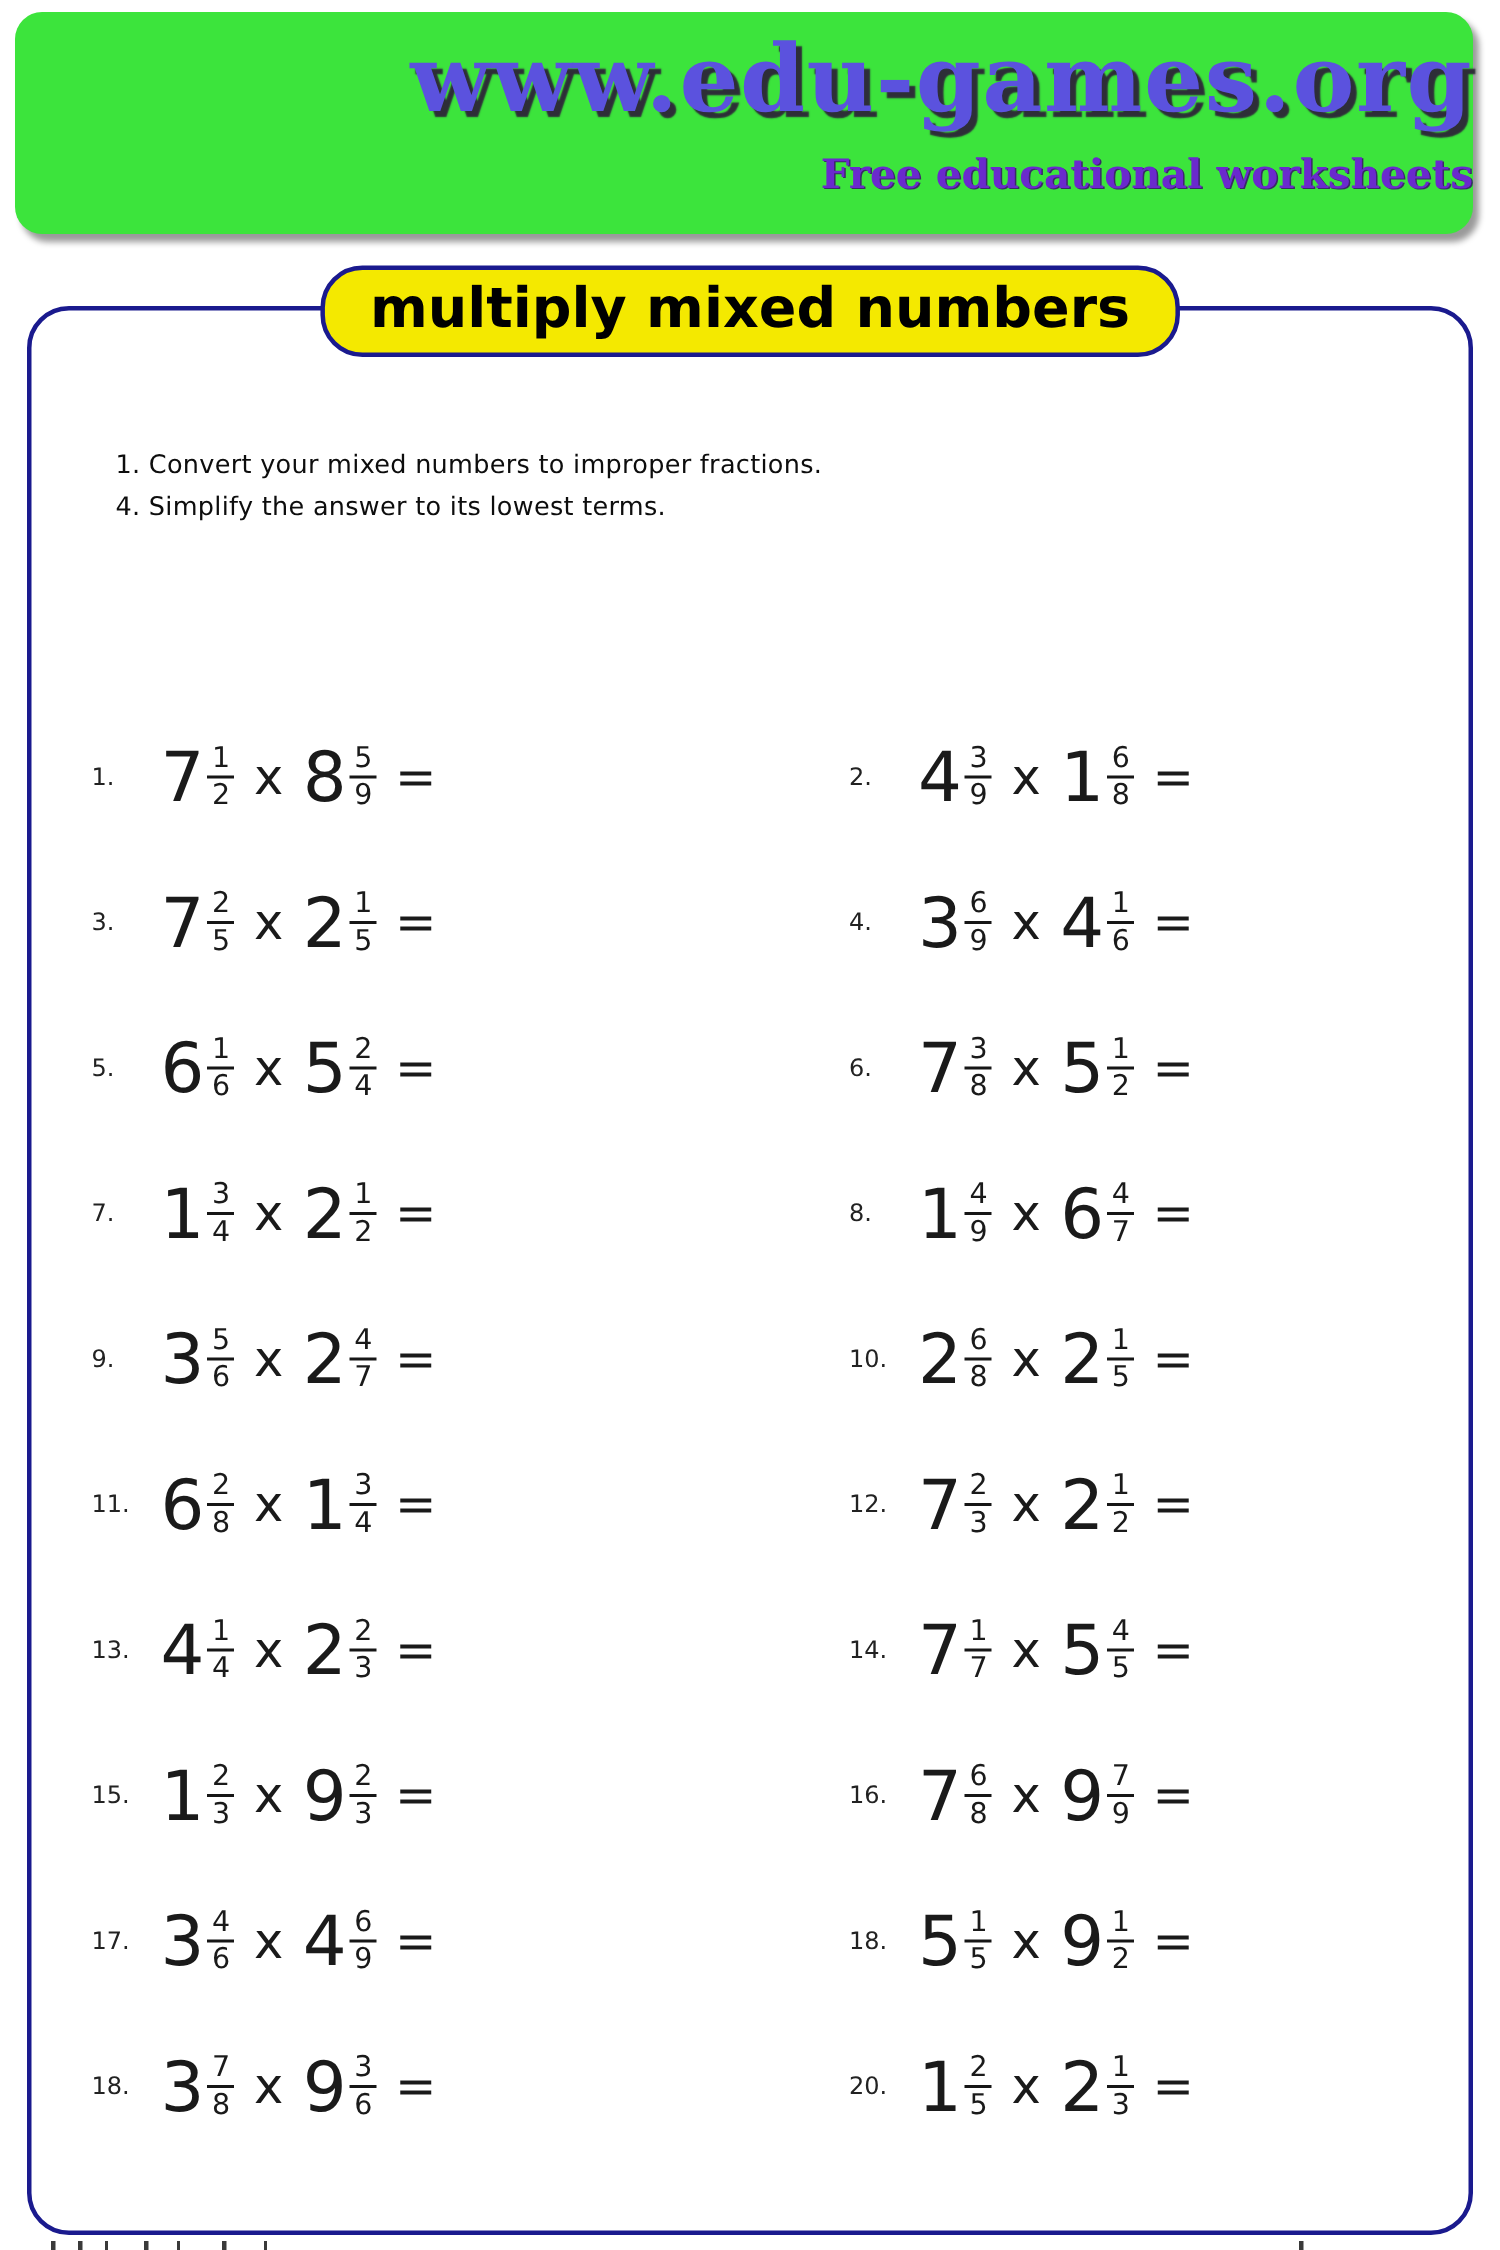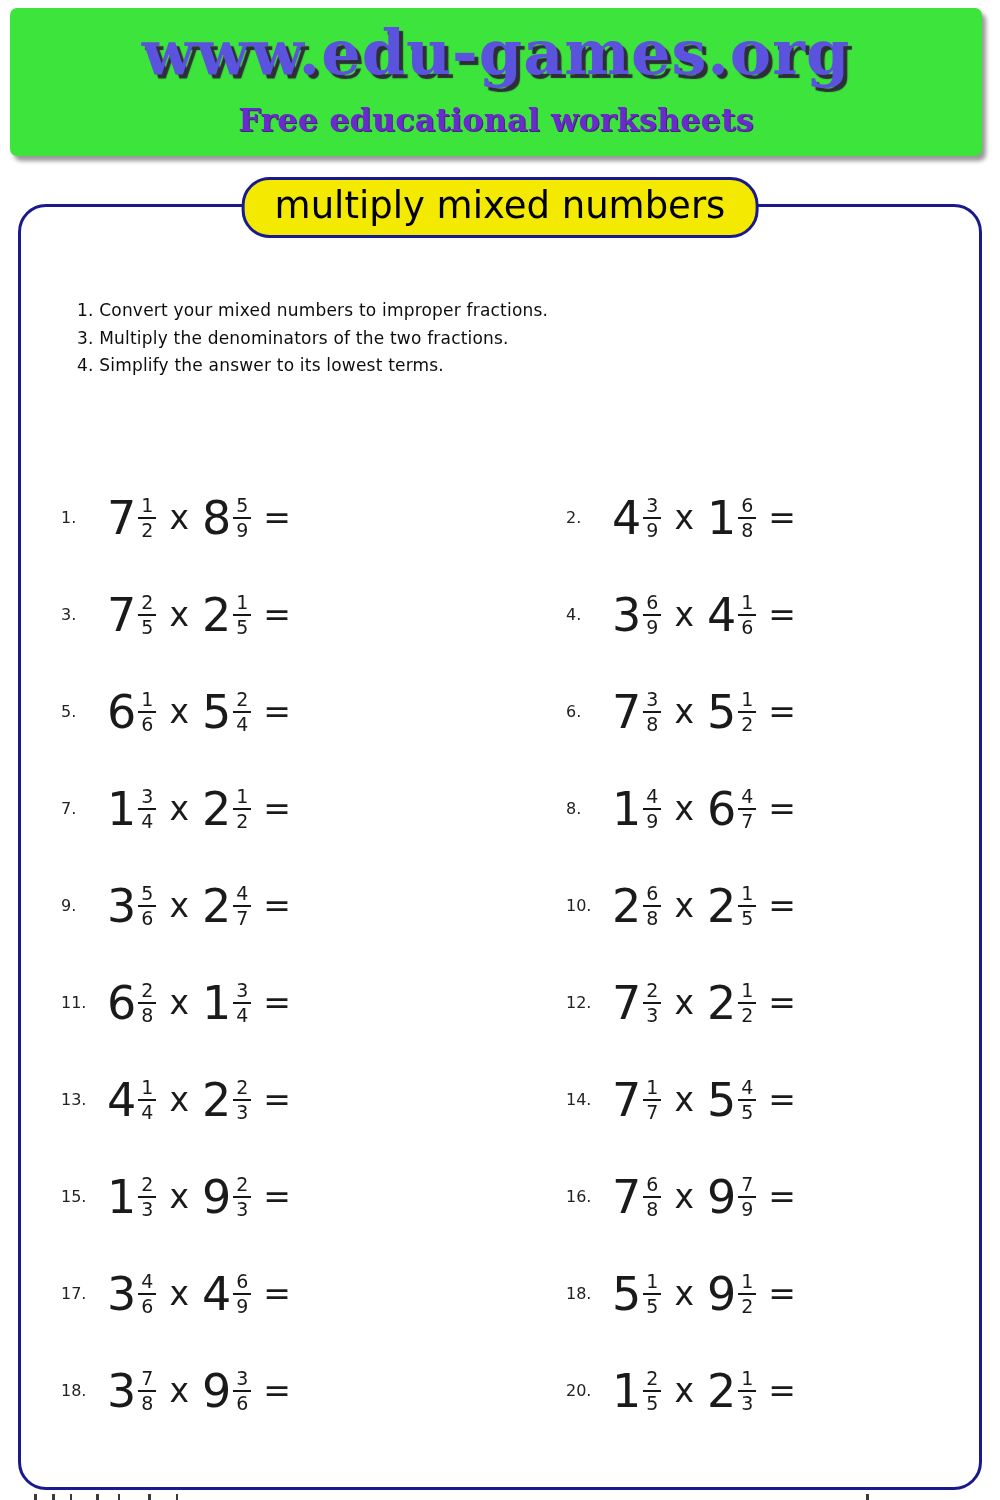--- a/index.html
+++ b/index.html
@@ -2,50 +2,50 @@
 <html><head>
 <meta charset="utf-8">
 <style>
   * { margin: 0; padding: 0; box-sizing: border-box; }
   html, body { width: 1000px; background: #ffffff; font-family: "DejaVu Sans", sans-serif; }
   body { position: relative; height: 1500px; overflow: hidden; }
 
   
   .banner {
     position: absolute; left: 10px; top: 8px; width: 972px; height: 148px;
-    background: #3ce43c; border-radius: 7px;
+    background: #3ce43c; border-radius: 18px;
     box-shadow: 4px 5px 4px #9a9a9a;
-    text-align: center;
+    text-align: right;
   }
   .banner-title {
     margin-top: 8px;
     font-family: "DejaVu Serif", serif;
     font-weight: 800; font-size: 62px; letter-spacing: 1px;
     color: #5b52de;
     text-shadow: 4px 4px 1px #2e2e38;
   }
   .banner-subtitle {
     margin-top: 12px;
     font-family: "DejaVu Serif", serif;
-    font-weight: 800; font-size: 32px;
+    font-weight: 800; font-size: 27px;
     color: #6a2acd;
     text-shadow: 1px 1px 0 #3a2a66;
   }
 
   
   .sheet {
     position: absolute; left: 18px; top: 204px; width: 964px; height: 1286px;
     border: 3px solid #1a1a8e; border-radius: 28px;
     background: #ffffff;
   }
   .title-pill {
     position: absolute; left: 50%; top: -30px; transform: translateX(-50%);
     background: #f4e900; border: 3px solid #1a1a8e; border-radius: 28px;
     padding: 4px 30px 8px 30px;
-    font-size: 37px; font-weight: 400; color: #000;
+    font-size: 37px; font-weight: 700; color: #000;
     white-space: nowrap;
   }
 
   
   .instructions {
     position: absolute; left: 56px; top: 90px;
     font-size: 17px; color: #0d0d0d; line-height: 27.5px;
     letter-spacing: 0.2px;
   }
 
@@ -93,21 +93,20 @@
 <header class="banner">
   <div class="banner-title">www.edu-games.org</div>
   <div class="banner-subtitle">Free educational worksheets</div>
 </header>
 
 <main class="sheet">
   <div class="title-pill">multiply mixed numbers</div>
 
   <div class="instructions" id="instructions">
       <div class="instruction-line">1. Convert your mixed numbers to improper fractions.</div>
-      <div class="instruction-line">3. Multiply the denominators of the two fractions.</div>
       <div class="instruction-line">4. Simplify the answer to its lowest terms.</div>
     </div>
 
   <div class="problems" id="problems">
       <div class="problem">
         <span class="p-num">1.</span>
         <span class="expr">
           <span class="mixed">
             <span class="whole">7</span>
             <span class="frac">

